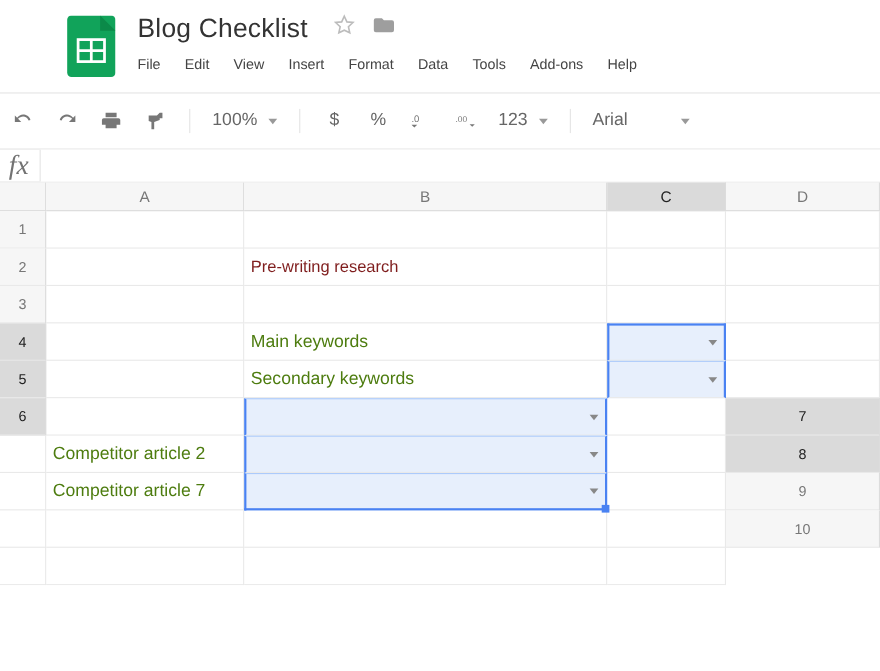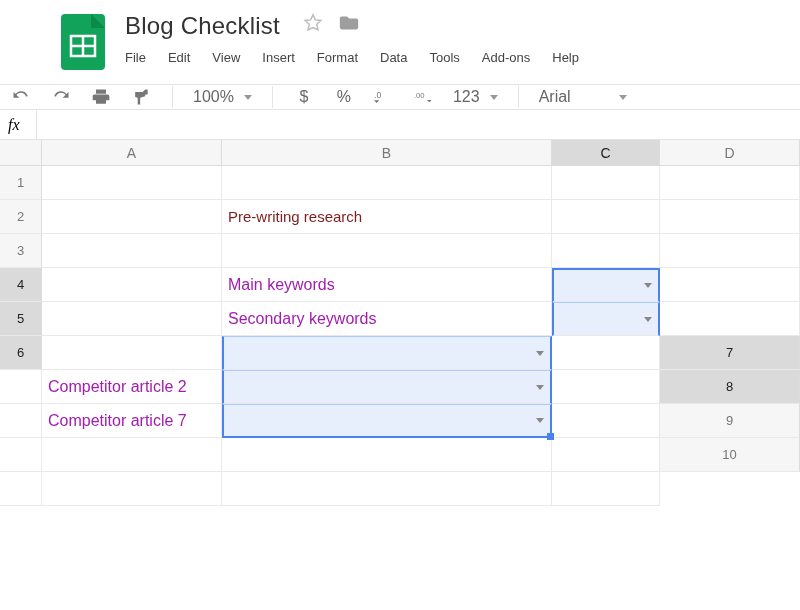--- a/index.html
+++ b/index.html
@@ -48,21 +48,21 @@
     color: #444;
     margin-top: 10px;
     padding-left: 2px;
   }
   .menubar div { cursor: pointer; }
   
   .toolbar {
     margin-top: 14px;
     border-top: 1px solid #e4e4e4;
     border-bottom: 1px solid #e4e4e4;
-    height: 26px;
+    height: 52px;
     display: flex;
     align-items: center;
     gap: 18px;
     padding: 0 10px;
     color: #666;
   }
   .toolbar .sep {
     width: 1px;
     height: 22px;
     background: #e4e4e4;
@@ -97,22 +97,22 @@
   .fx-bar {
     height: 30px;
     border-bottom: 1px solid #e4e4e4;
     display: flex;
     align-items: center;
     padding-left: 8px;
   }
   .fx-label {
     font-style: italic;
     font-family: "Times New Roman", serif;
-    font-size: 16px;
-    color: #000000;
+    font-size: 25px;
+    color: #737373;
     width: 28px;
   }
   .fx-input {
     border: none;
     border-left: 1px solid #e4e4e4;
     height: 100%;
     flex: 1;
     padding-left: 8px;
     font-size: 14px;
     outline: none;
@@ -151,21 +151,21 @@
   }
   .row-head.sel { background: #dadada; color: #222; }
   .cell {
     border-right: 1px solid #e9e9e9;
     border-bottom: 1px solid #e9e9e9;
     height: 34px;
     padding: 0 6px;
     display: flex;
     align-items: center;
     font-size: 16px;
-    color: #a21caf;
+    color: #4d7c0f;
   }
   .big { font-size: 15px; color: #7f1d1d; }
   .dd {
     background: #e7effc;
     position: relative;
     justify-content: flex-end;
     border-top: 1px solid #accafb;
   }
   .dd .caret { border-top-color: #888; }
   .sel-range-top { border-top: 2px solid #4a82f2 !important; }

